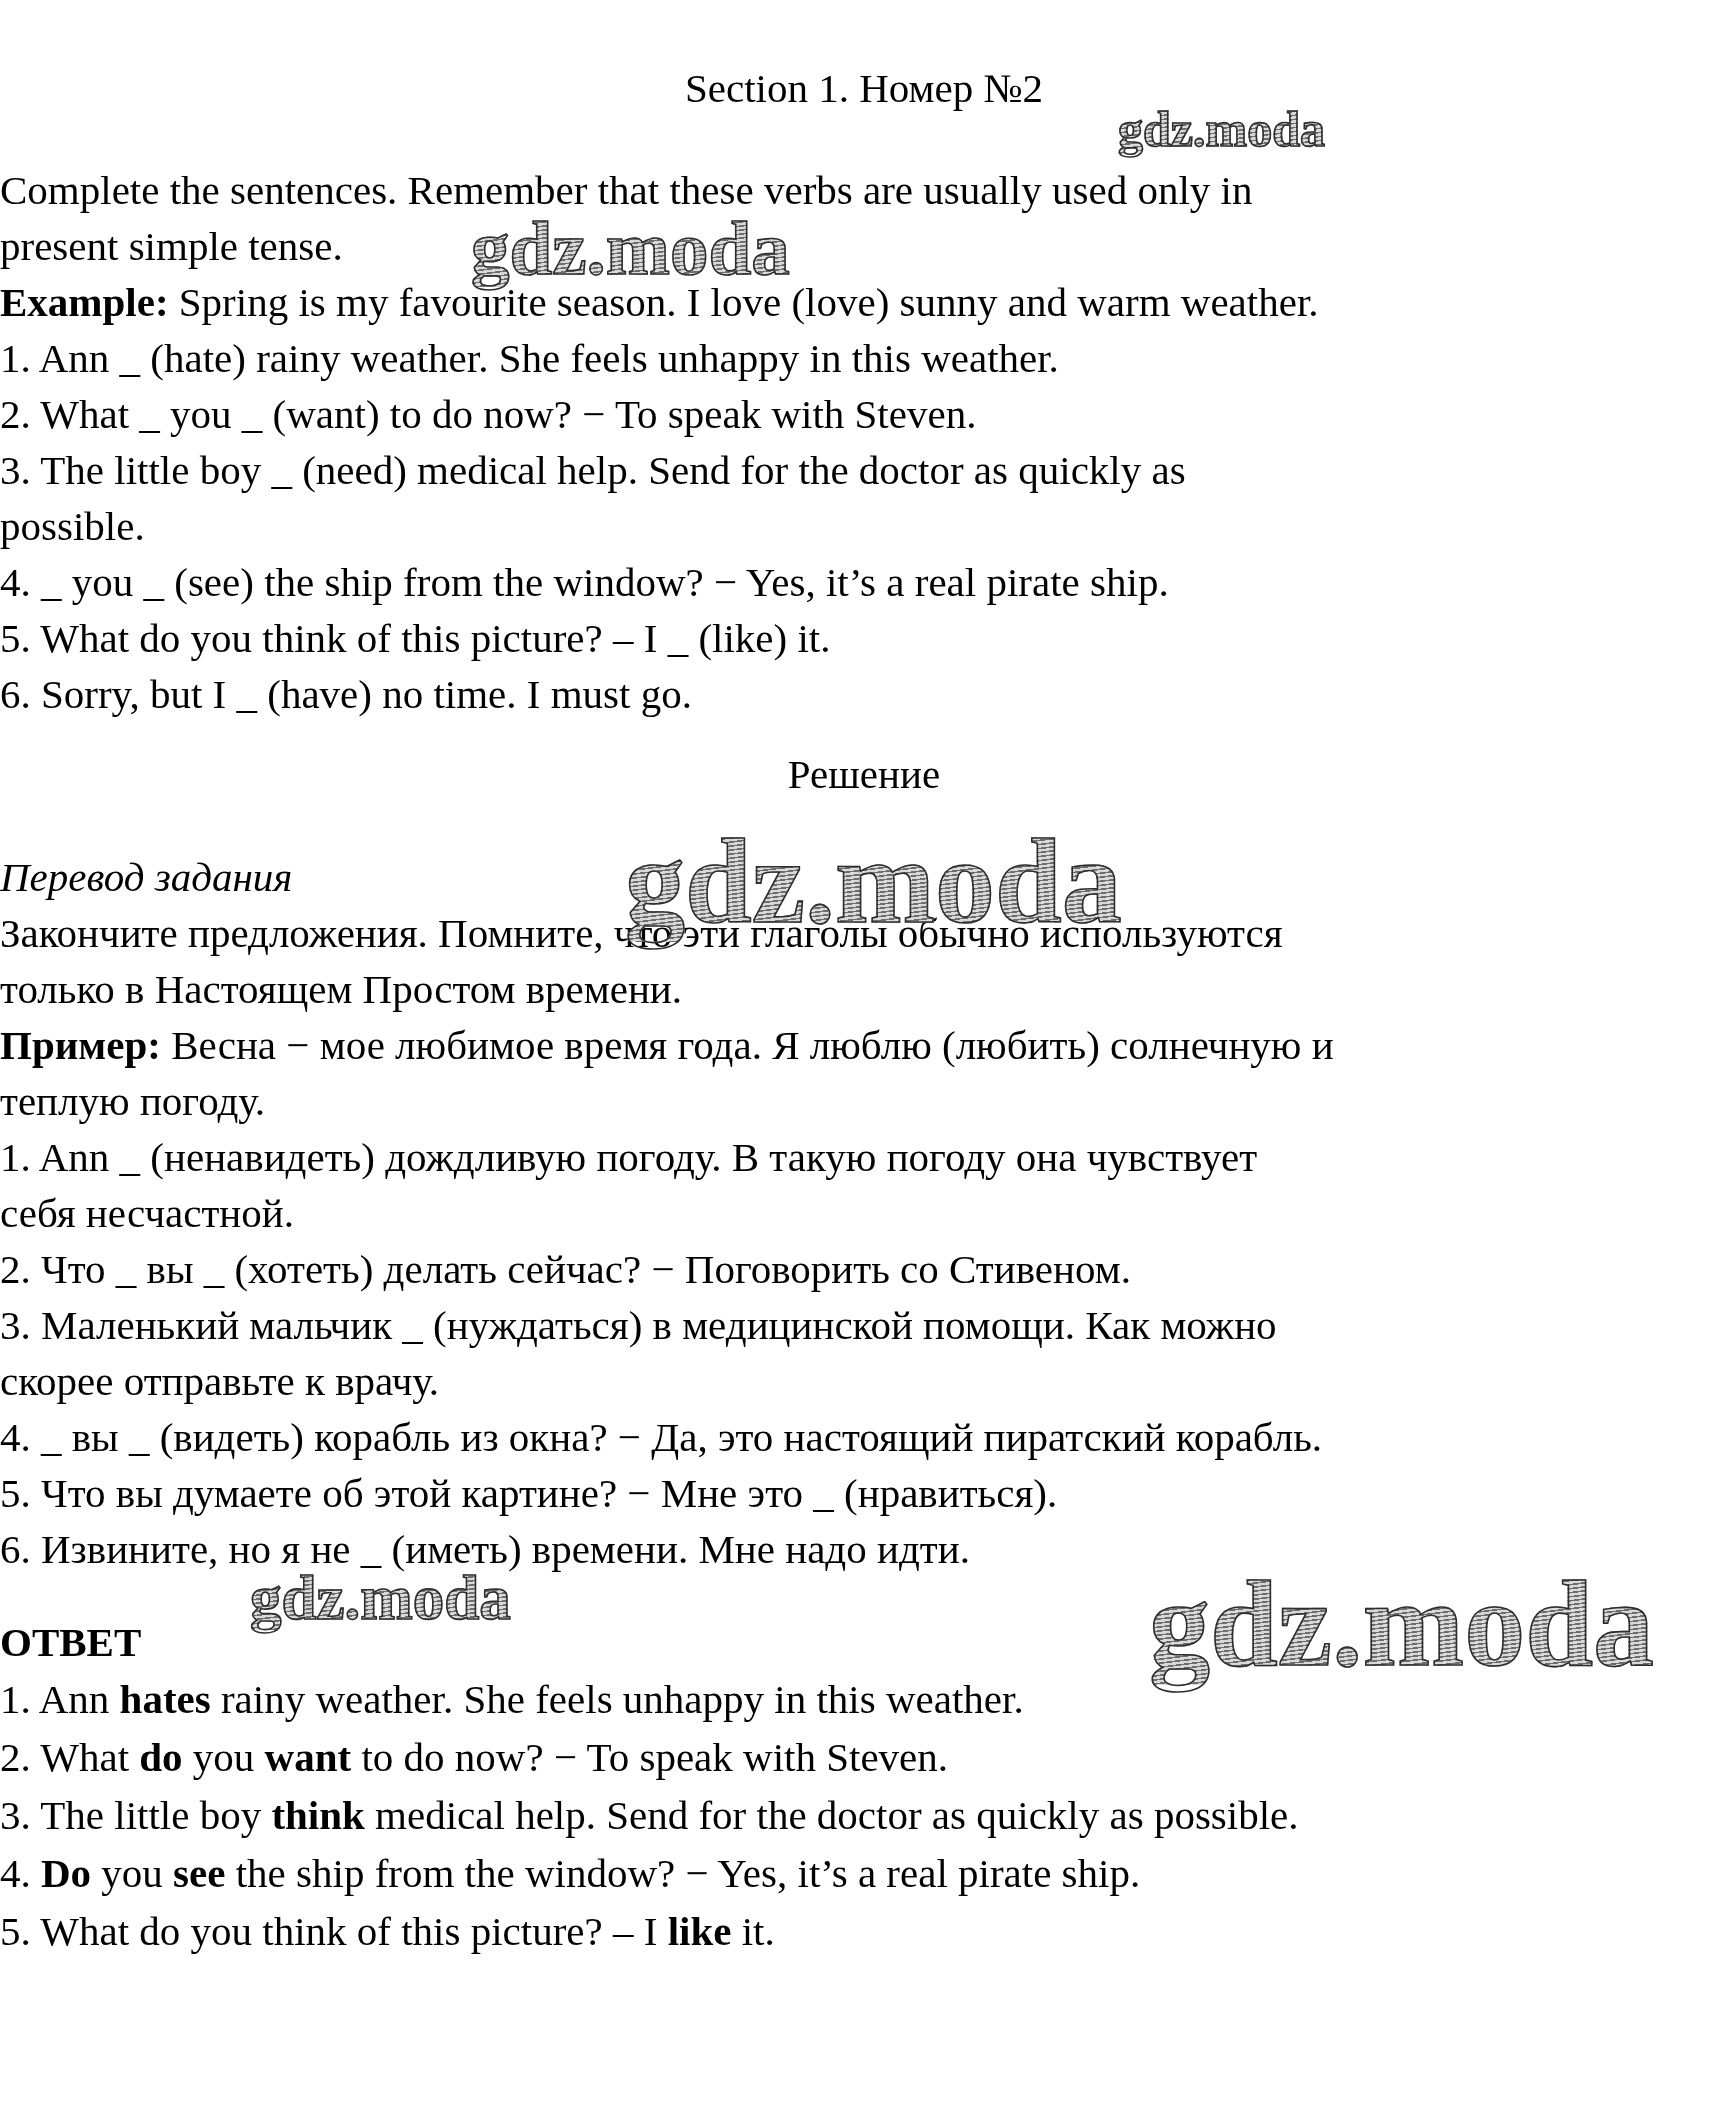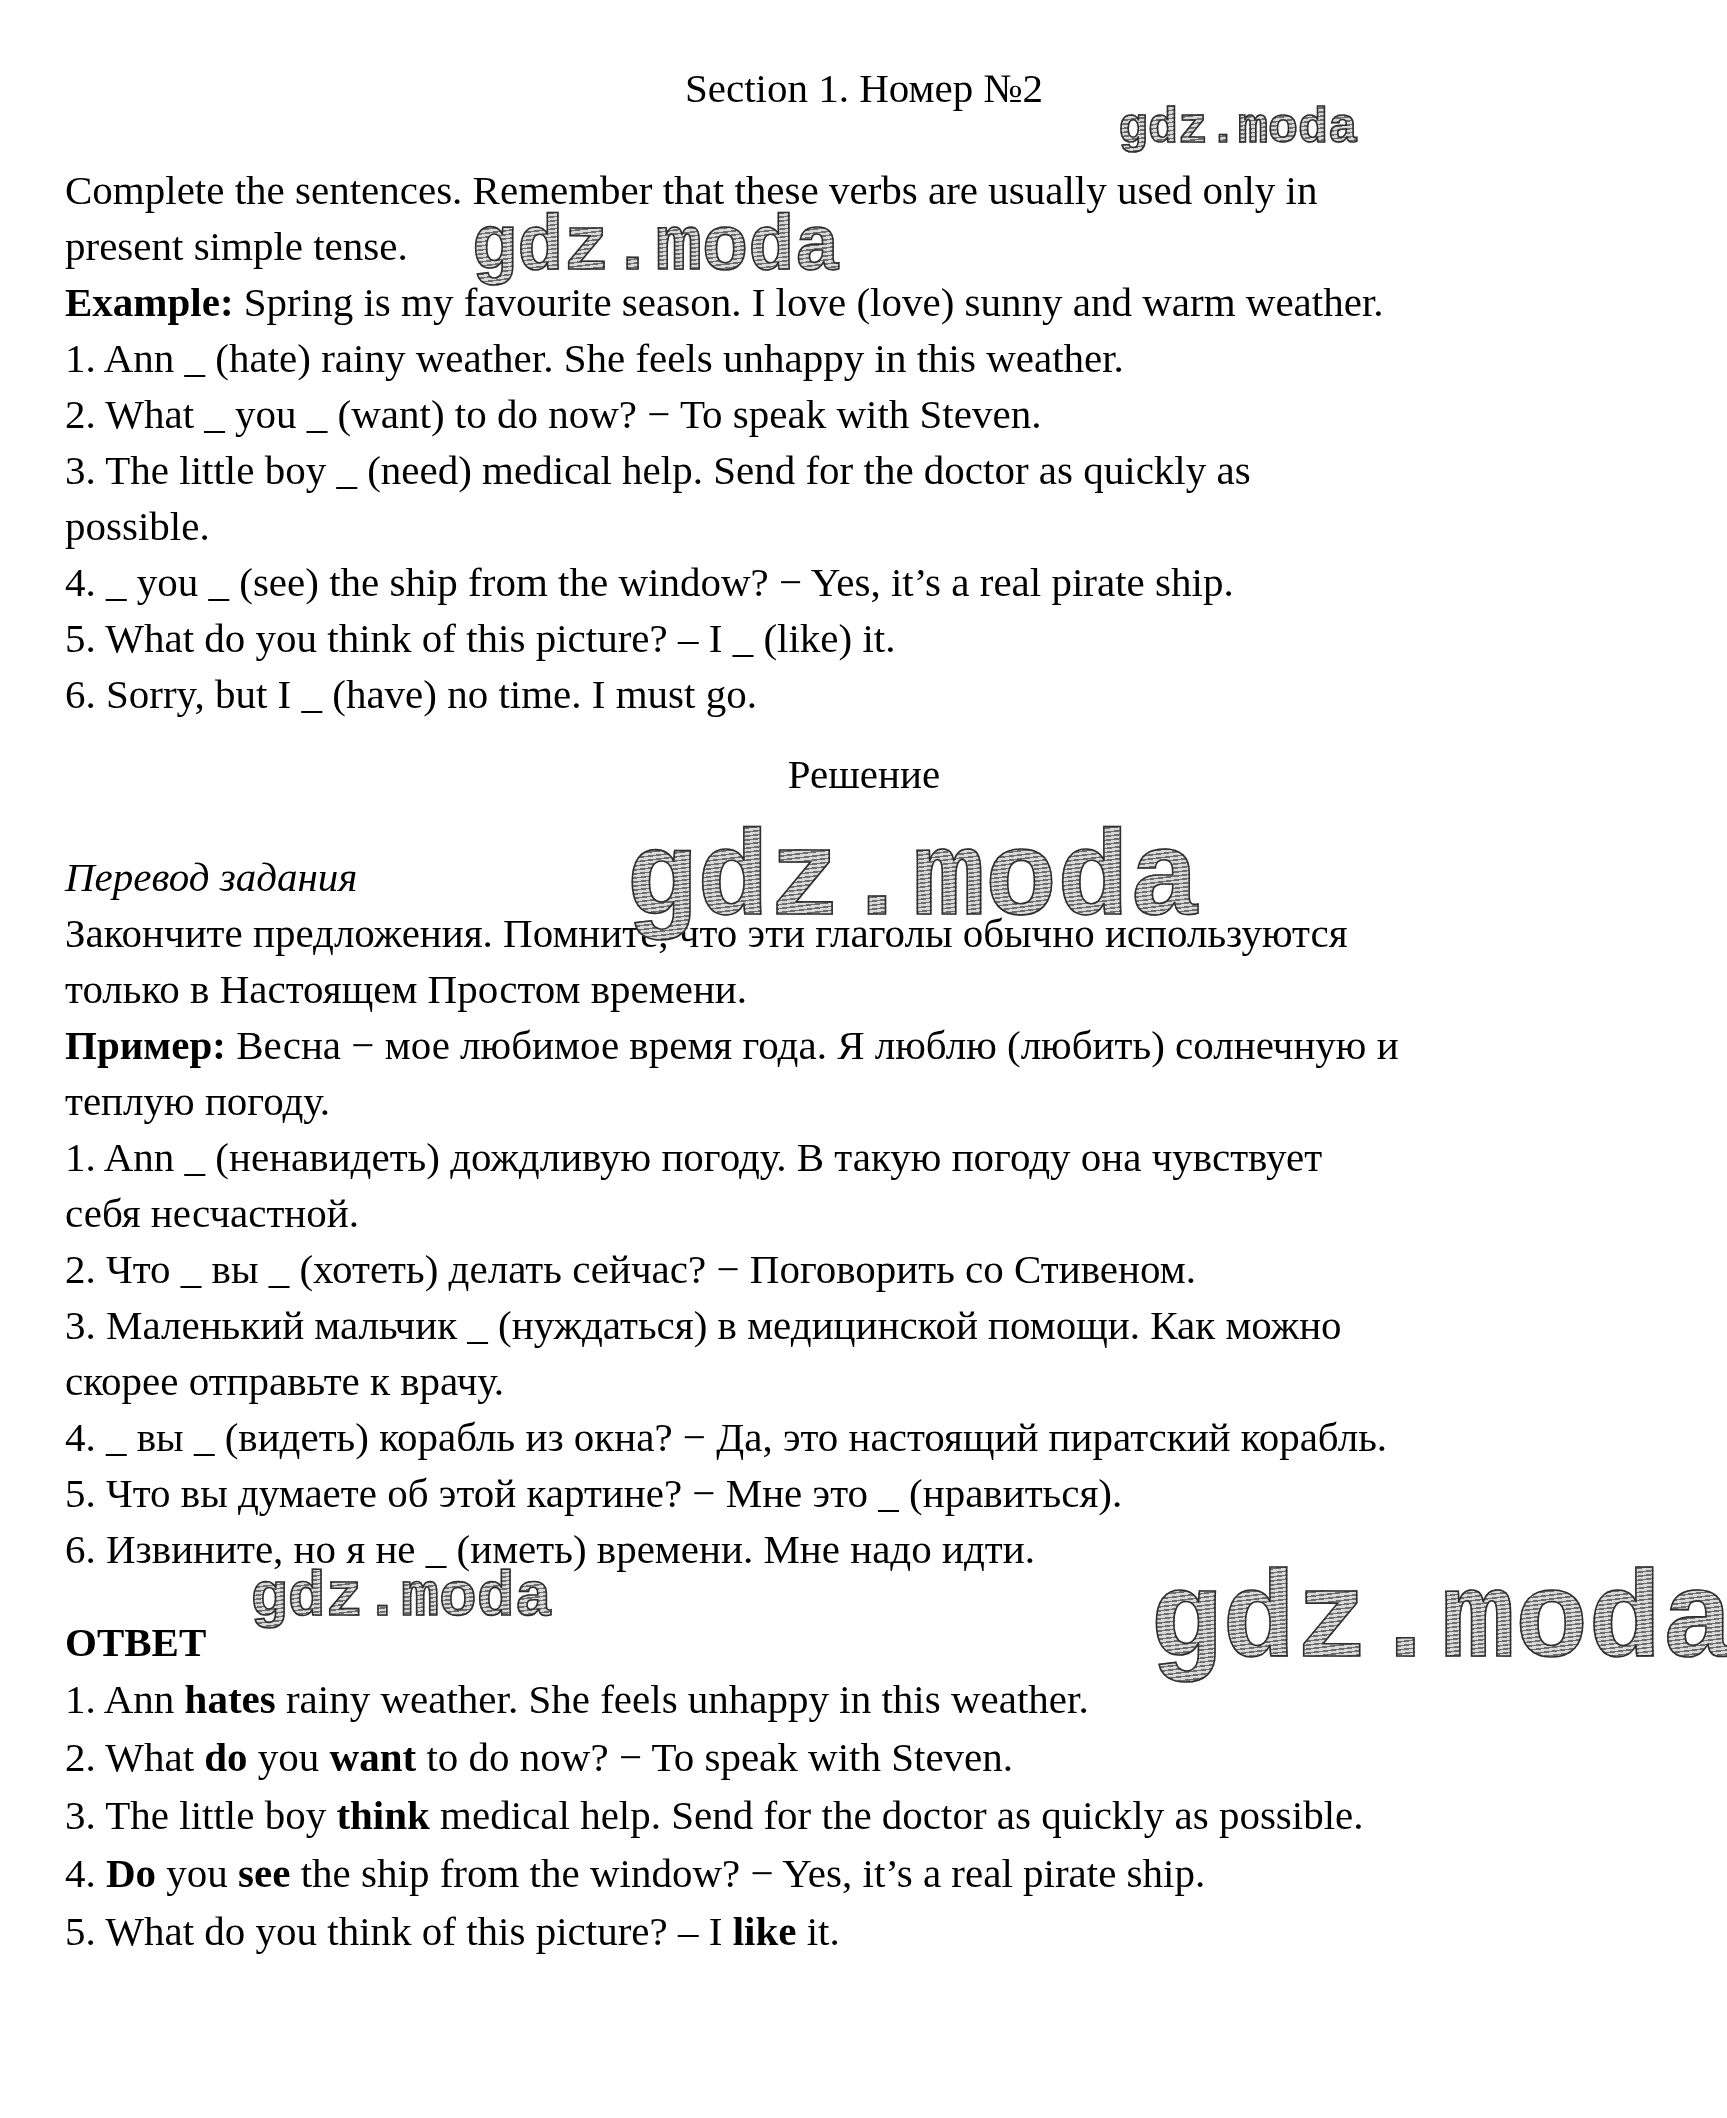--- a/index.html
+++ b/index.html
@@ -10,21 +10,20 @@
     background:#ffffff;
     color:#000000;
     font-family:"Liberation Serif","DejaVu Serif",serif;
     font-size:41px;
     line-height:56px;
     overflow:hidden;
     padding-top:60px;
     box-sizing:border-box;
   }
   .line{
-    margin-left:65px;
     white-space:nowrap;
   }
   .title{
     text-align:center;
     margin-bottom:46px;
     white-space:nowrap;
   }
   .center-heading{
     text-align:center;
     margin-top:24px;
@@ -32,21 +31,21 @@
     white-space:nowrap;
   }
   .bold{font-weight:bold;}
   .bi{font-weight:normal;font-style:italic;}
   .ans{line-height:58px;}
   .otvet{margin-top:37px;}
   b{font-weight:bold;}
   
   .wm{
     position:absolute;
-    font-family:Liberation Mono, monospace;
+    font-family:Liberation Serif, serif;
     font-weight:bold;
     line-height:1;
     white-space:nowrap;
     color:#9b9b9b;
     text-shadow:0.8px 0.8px 0 #3a3a3a,-0.8px -0.8px 0 #3a3a3a,0.8px -0.8px 0 #555,-0.8px 0.8px 0 #555;
     z-index:2;
   }
   @supports ((-webkit-background-clip:text) or (background-clip:text)){
     .wm{
       background:repeating-linear-gradient(173deg,#6e6e6e 0 1.6px,#d9d9d9 1.6px 4px);

